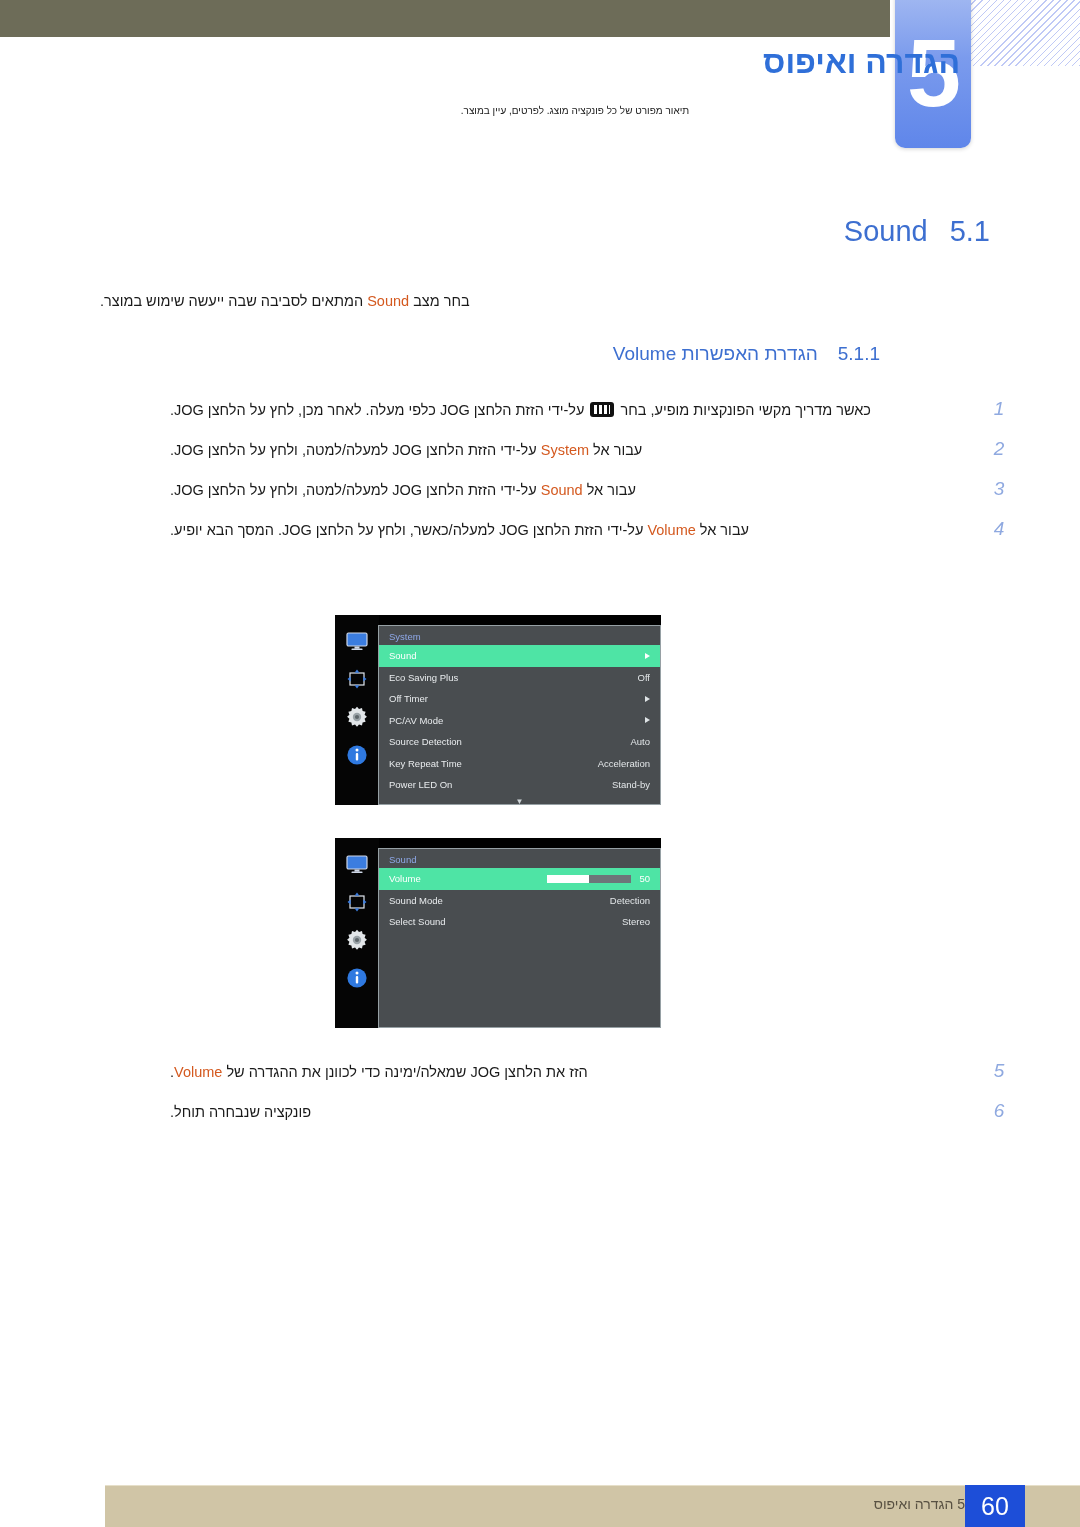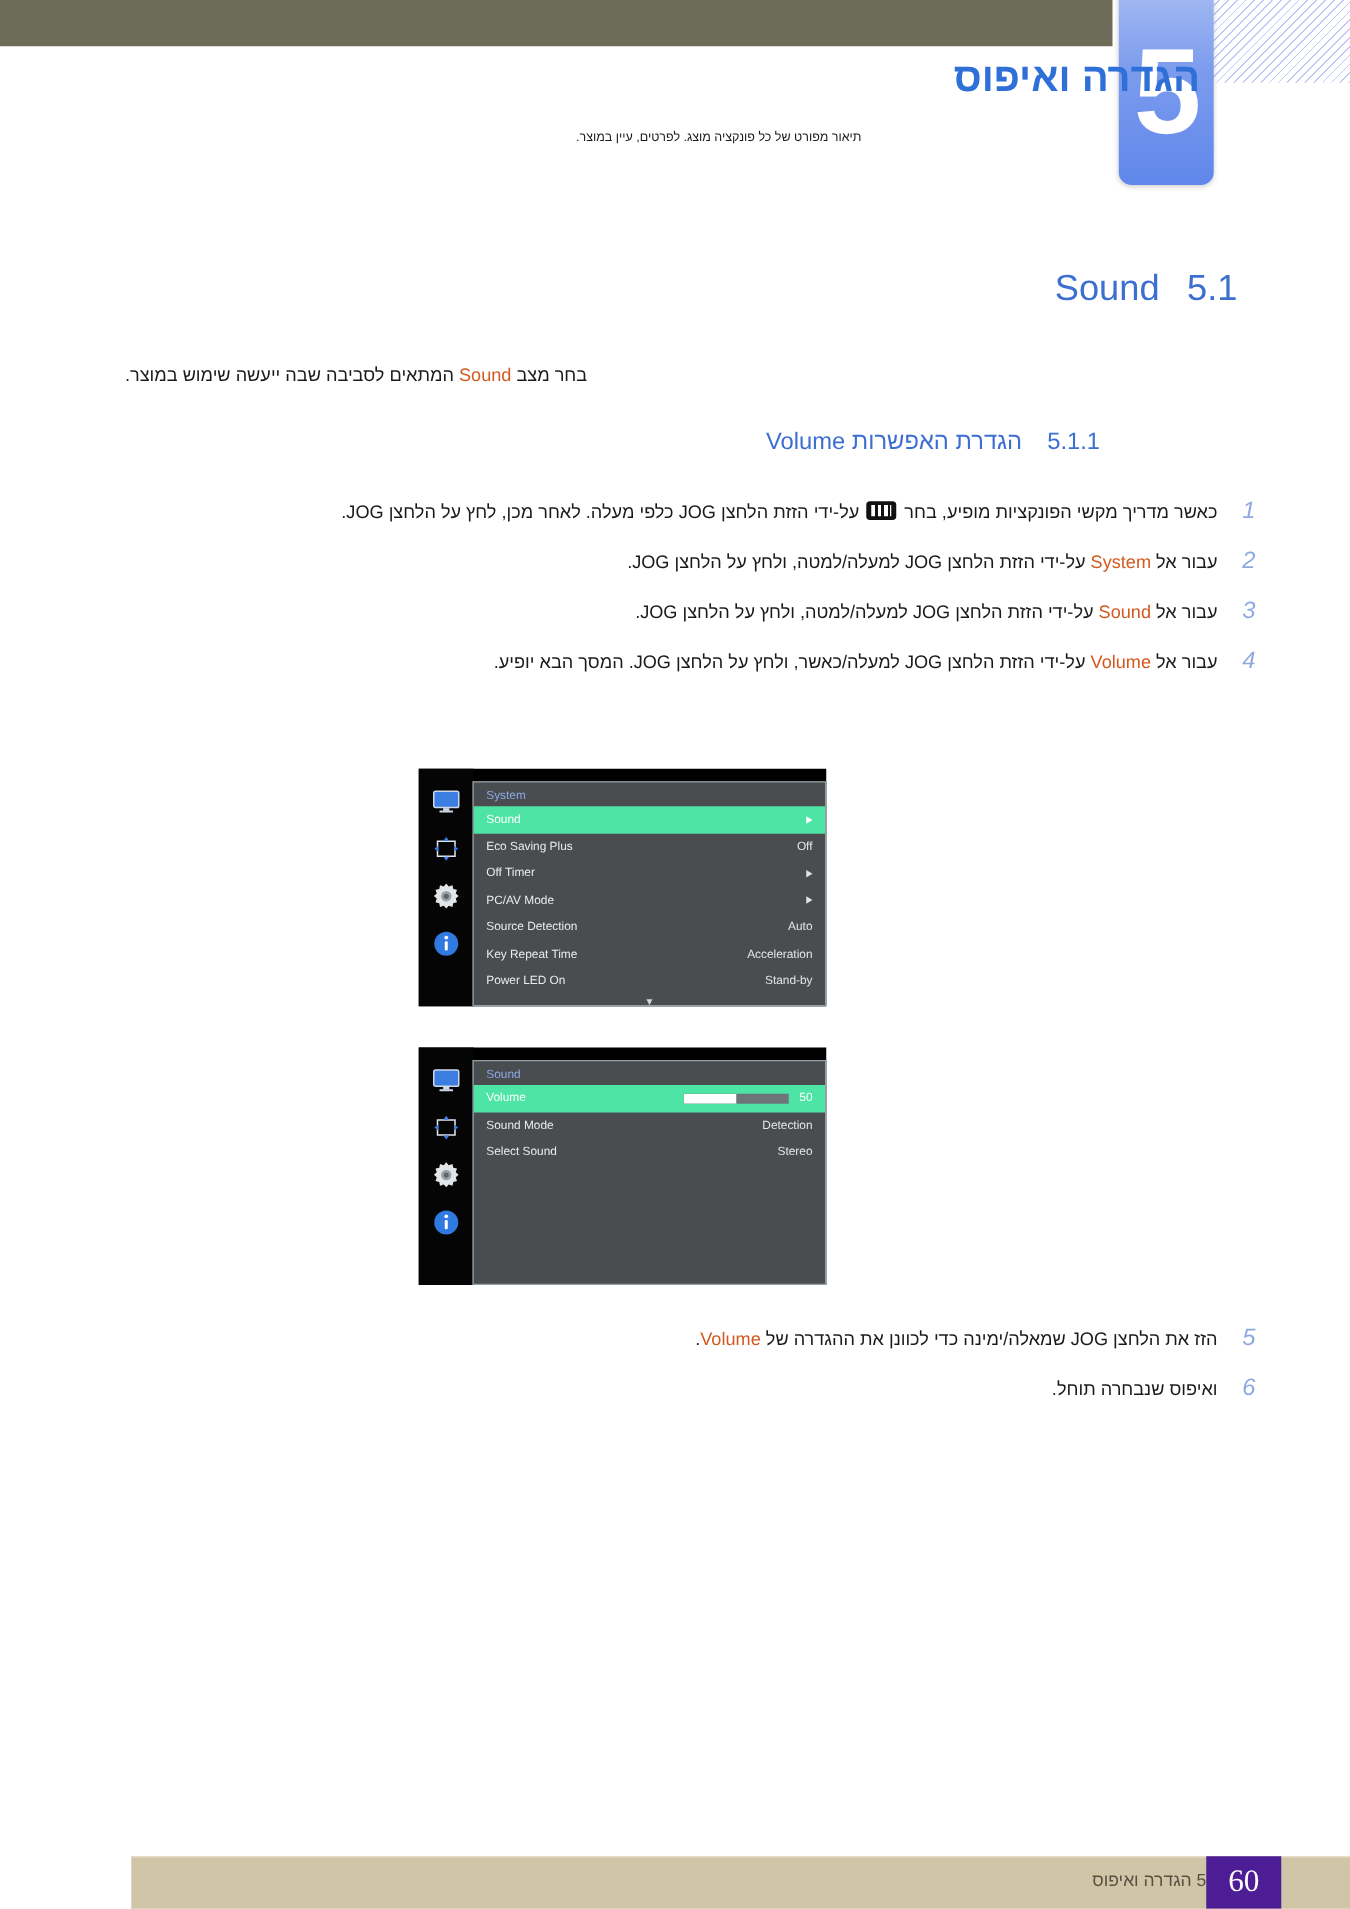--- a/index.html
+++ b/index.html
@@ -141,21 +141,21 @@
   .step-num {
     flex: 0 0 22px;
     text-align: center;
     color: #8fa9e0;
     font-size: 19px;
     font-style: italic;
     line-height: 22px;
   }
   .step-text {
     flex: 1 1 auto;
-    text-align: right;
+    text-align: left;
     font-size: 14.5px;
     line-height: 25px;
     color: #1a1a1a;
   }
   
   .jog-glyph {
     display: inline-block;
     width: 24px;
     height: 15px;
     vertical-align: -2px;
@@ -287,27 +287,26 @@
     font-size: 14px;
     color: #585142;
     direction: rtl;
   }
   .footer-page {
     position: absolute;
     left: 965px;
     top: 1485px;
     width: 60px;
     height: 42px;
-    background: #4c1d95;
+    background: #1d4ed8;
     color: #ffffff;
     font-size: 25px;
     display: flex;
     align-items: center;
     justify-content: center;
-    font-family: Liberation Serif, serif;
   }
 </style>
 </head>
 <body>
 
 <div class="top-bar"></div>
 <div class="corner-hatch"></div>
 <div class="chapter-badge">
   <span>5</span>
 </div>
@@ -458,19 +457,19 @@
   </div>
 </div>
 
 <div class="steps lower">
     <div class="step">
       <div class="step-num">5</div>
       <div class="step-text"><span>הזז את הלחצן JOG שמאלה/ימינה כדי לכוונן את ההגדרה של </span><span class="kw">Volume</span><span>.</span></div>
     </div>
     <div class="step">
       <div class="step-num">6</div>
-      <div class="step-text"><span>ואיפוס שנבחרה תוחל.</span></div>
+      <div class="step-text"><span>פונקציה שנבחרה תוחל.</span></div>
     </div>
   </div>
 
 <div class="footer-bar"></div>
 <div class="footer-text">5 הגדרה ואיפוס</div>
 <div class="footer-page">60</div>
 
 </body></html>

